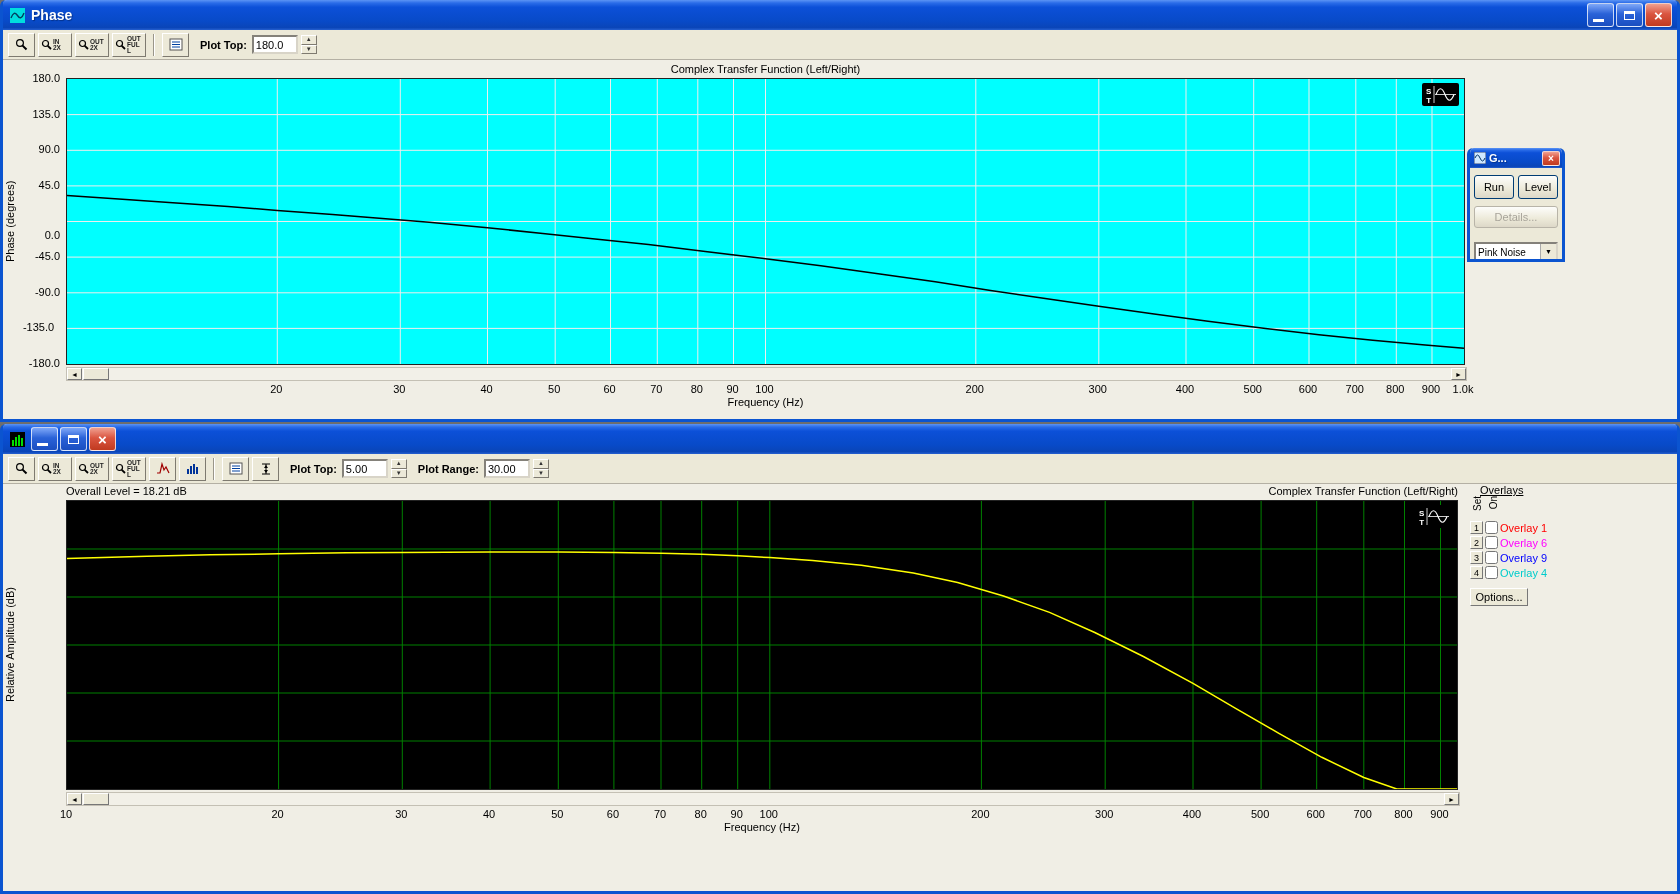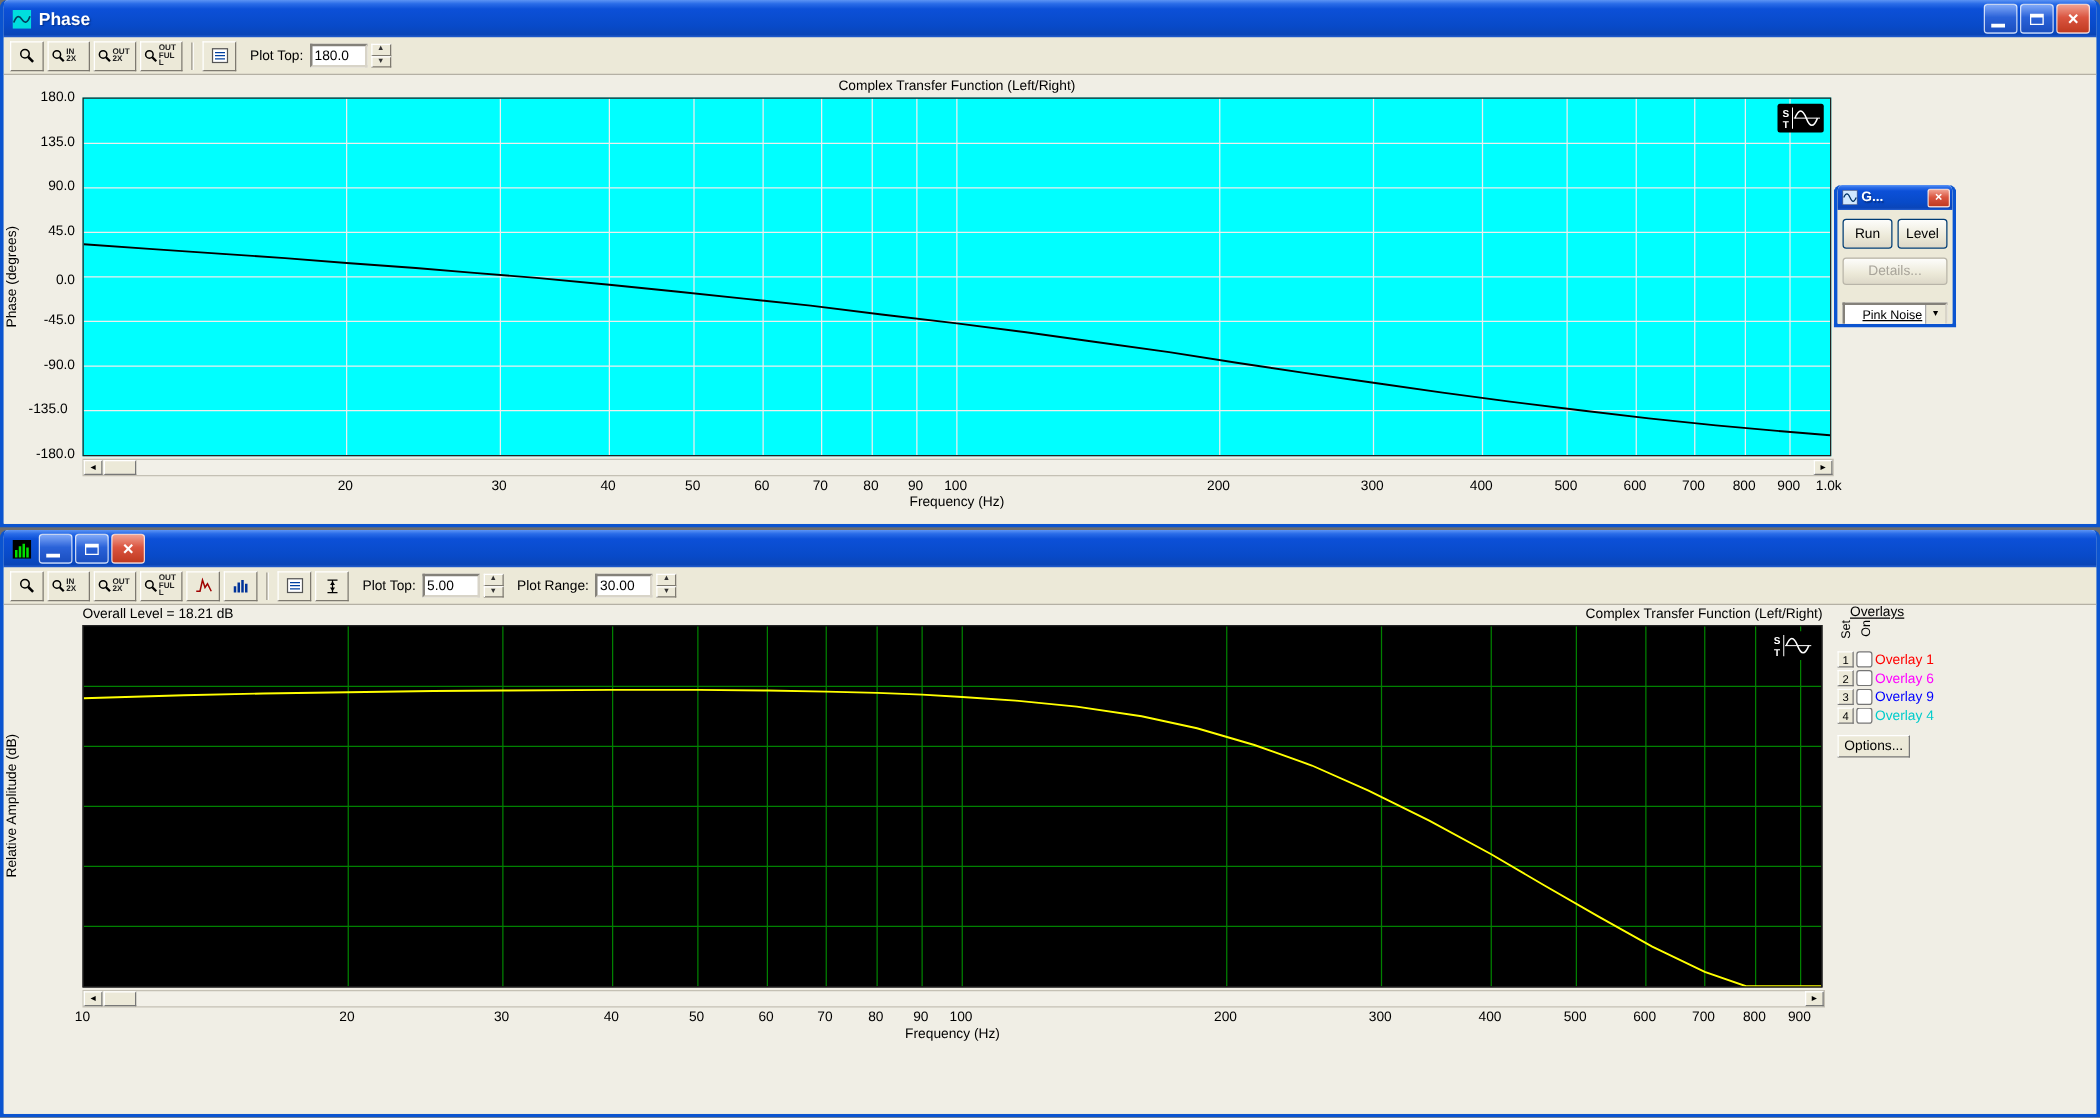--- a/index.html
+++ b/index.html
@@ -16,21 +16,21 @@
     background:linear-gradient(180deg,#7fa8f8,#2a62d8 45%,#1a4ec0); }
   .wbtn.close { background:linear-gradient(180deg,#f0a090,#da5540 45%,#c03a20); }
   .glyph-min { position:absolute; left:5px; bottom:4px; width:11px; height:3px; background:#fff; }
   .glyph-max { width:11px; height:9px; border:1px solid #fff; border-top:3px solid #fff; }
 
   .toolbar { height:30px; display:flex; align-items:center; gap:3px; padding:0 5px; background:#ece9d8; border-bottom:1px solid #b4b0a4; }
   .tbtn { height:24px; min-width:27px; display:flex; align-items:center; justify-content:center; gap:1px;
     background:#ece9d8; border:1px solid; border-color:#fff #7e7a70 #7e7a70 #fff; padding:1px 2px; cursor:pointer; }
   .zt { font-size:6.5px; line-height:6px; width:16px; text-align:left; font-weight:bold; color:#222; word-break:break-word; }
   .tb-sep { width:0; height:22px; border-left:1px solid #9a968a; border-right:1px solid #fff; margin:0 4px; }
-  .tb-label { font-size:11px; margin:0 2px 0 8px; color:#000; }
+  .tb-label { font-size:11px; margin:0 2px 0 8px; color:#000;font-weight:bold; }
   .tb-input { width:46px; height:19px; font-size:11px; font-family:"Liberation Sans",sans-serif; border:2px inset #d8d4c8; background:#fff; padding:0 2px; }
   .spin { display:inline-flex; flex-direction:column; width:16px; height:19px; }
   .spin button { flex:1; font-size:6px; line-height:5px; overflow:hidden; border:1px solid; border-color:#fff #7e7a70 #7e7a70 #fff; background:#ece9d8; padding:0; color:#333; cursor:pointer; }
 
   .client { position:absolute; left:0; right:0; bottom:0; background:#f0eee5; }
   #phase-window .client { top:60px; }
   #spectrum-window .client { top:60px; }
 
   .plot-title { position:absolute; font-size:11px; color:#000; white-space:nowrap; }
   .vlabel { position:absolute; writing-mode:vertical-rl; transform:rotate(180deg); font-size:11px; color:#000;
@@ -68,21 +68,21 @@
   #generator-window { left:1467px; top:148px; width:98px; height:114px; overflow:hidden; z-index:50; }
   #generator-window .titlebar { height:20px; padding:0 2px 0 3px; }
   #generator-window .title-text { font-size:11px; }
   #generator-window .wbtn { width:18px; height:15px; font-size:10px; border-radius:2px; }
   .gbody { padding:7px 4px 0; background:#ece9d8; height:91px; }
   .grow { display:flex; gap:4px; }
   .gbtn { flex:1; height:24px; font-size:11px; background:linear-gradient(180deg,#fdfdfb,#ece9d8 60%,#ddd8c8);
     border:1px solid #003c74; border-radius:3px; cursor:pointer; font-family:"Liberation Sans",sans-serif; }
   .gbtn.disabled { color:#a8a49a; border-color:#b8b4a8; margin-top:7px; width:100%; flex:none; height:22px; }
   .gcombo { margin-top:14px; height:20px; background:#fff; border:2px inset #d8d4c8; display:flex; align-items:center; }
-  .gcombo .txt { flex:1; font-size:10px; padding-left:14px; color:#000; white-space:nowrap; overflow:hidden;text-decoration:underline; }
+  .gcombo .txt { flex:1; font-size:10px; padding-left:2px; color:#000; white-space:nowrap; overflow:hidden; }
   .gcombo .drop { width:16px; height:100%; background:#ece9d8; border-left:1px solid #aaa; font-size:7px; line-height:15px; text-align:center; }
 </style>
 </head>
 <body>
 
 <div class="window" id="phase-window">
   <div class="titlebar">
     <span class="title-icon">
       <svg width="15" height="15">
           <rect width="15" height="15" fill="#00dede"></rect>
@@ -145,21 +145,21 @@
     </span>
   </div>
   <div class="client">
     <div class="plot-title" style="left:63px;width:1399px;top:3px;text-align:center;">Complex Transfer Function (Left/Right)</div>
     <div class="vlabel" style="left:0;top:18px;height:287px;width:14px;">Phase (degrees)</div>
     <div class="yticks" style="left:14px;top:18px;width:47px;height:287px;">
         <span style="top: -6px;">180.0</span>
         <span style="top: 29.6px;">135.0</span>
         <span style="top: 65.3px;">90.0</span>
         <span style="top: 100.9px;">45.0</span>
-        <span style="top: 140px;">0.0</span>
+        <span style="top: 151px;">0.0</span>
         <span style="top: 172.1px;">-45.0</span>
         <span style="top: 207.8px;">-90.0</span>
         <span style="top: 243.4px; text-align: center;">-135.0</span>
         <span style="top: 279px;">-180.0</span>
       </div>
     <div class="canvas" style="left: 63px; top: 18px; width: 1399px; height: 287px; background: rgb(0, 255, 255);">
         <svg width="1397" height="285" style="display: block;">
           <line x1="210.3" y1="0" x2="210.3" y2="285" stroke="#eeeeee" stroke-width="1"></line>
           <line x1="333.3" y1="0" x2="333.3" y2="285" stroke="#eeeeee" stroke-width="1"></line>
           <line x1="420.5" y1="0" x2="420.5" y2="285" stroke="#eeeeee" stroke-width="1"></line>

